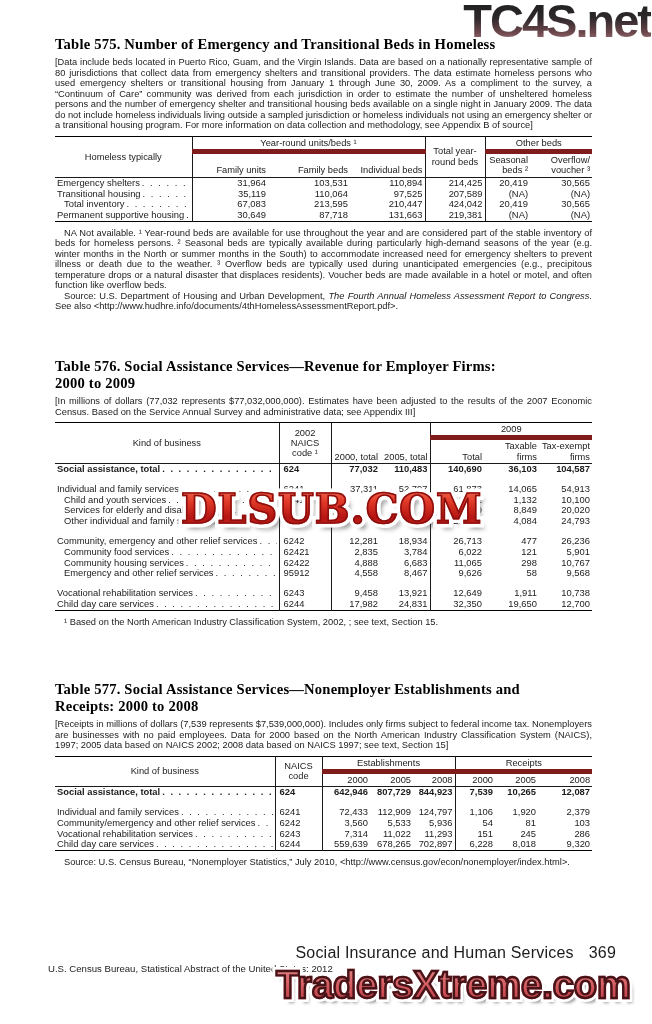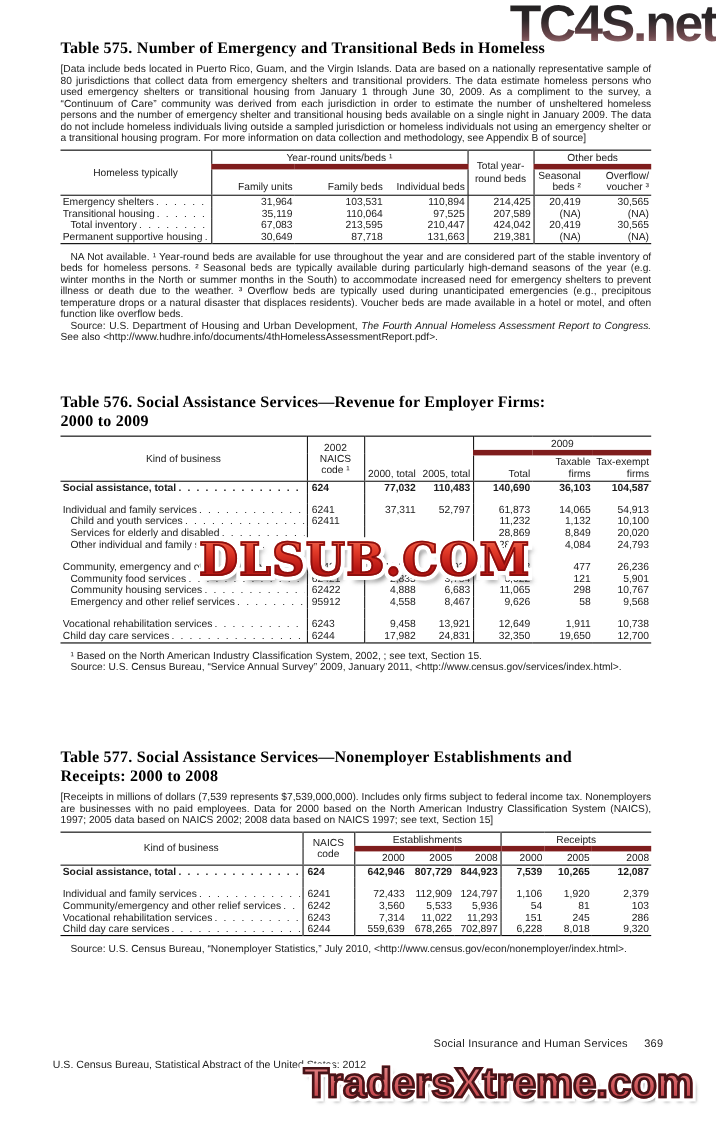--- a/index.html
+++ b/index.html
@@ -37,21 +37,21 @@
   .lead { display:flex; align-items:baseline; overflow:hidden; }
   .lead .lbl { white-space:nowrap; }
   .lead .ind { padding-left:7px; }
   .lead .dots { flex:1; overflow:hidden; white-space:nowrap; color:#1b1b1b; padding:0 2px 0 2px; }
   .lead .dots::before { content:". . . . . . . . . . . . . . . . . . . . . . . . . . . . . . . . . . . . . . . . . . . ."; letter-spacing:1.5px; }
   .fnblock { margin-top:6px; }
   p.fn { font-size:9.3px; line-height:10.5px; margin:0; text-indent:9px; text-align:justify; }
   p.fn i { font-style:italic; }
 
   
-  .footer-head { position:absolute; right:49px; top:944px; font-size:10px; color:#1c1c1c; letter-spacing:.2px; }
+  .footer-head { position:absolute; right:36px; top:944px; font-size:16px; color:#1c1c1c; letter-spacing:.2px; }
   .footer-head .pagenum { margin-left:15px; }
   .footer-src { position:absolute; left:48px; top:963px; font-size:9.6px; color:#1c1c1c; }
 
   
   .wm-tc4s {
     position:absolute; top:-6px; right:1px; margin:0;
     font-family:"Liberation Sans", sans-serif; font-weight:bold; font-size:47px;
     letter-spacing:-2px; line-height:1.15; white-space:nowrap;
     background:linear-gradient(180deg,#1e1e1e 8%,#2e282a 45%,#6d484d 72%,#a97f82 90%,#caabab 100%);
     -webkit-background-clip:text; background-clip:text; color:transparent;
@@ -177,20 +177,21 @@
     </table>
 
     <div class="fnblock">
       <p class="fn">NA Not available. ¹ Year-round beds are available for use throughout the year and are considered part of the stable inventory of beds for homeless persons. ² Seasonal beds are typically available during particularly high-demand seasons of the year (e.g. winter months in the North or summer months in the South) to accommodate increased need for emergency shelters to prevent illness or death due to the weather. ³ Overflow beds are typically used during unanticipated emergencies (e.g., precipitous temperature drops or a natural disaster that displaces residents). Voucher beds are made available in a hotel or motel, and often function like overflow beds.</p>
       <p class="fn"><span>Source: U.S. Department of Housing and Urban Development, </span><i>The Fourth Annual Homeless Assessment Report to Congress.</i><span> See also &lt;http://www.hudhre.info/documents/4thHomelessAssessmentReport.pdf&gt;.</span></p>
     </div>
   </section>
 
   <section class="block" style="top:358px">
     <h1 class="tbl-title"><span>Table 576. Social Assistance Services—Revenue for Employer Firms:</span><br><span>2000 to 2009</span></h1>
+    <p class="note">[In millions of dollars (77,032 represents $77,032,000,000). Estimates have been adjusted to the results of the 2007 Economic Census. Based on the Service Annual Survey and administrative data; see Appendix III]</p>
 
     <table class="data">
       <colgroup>
         <col style="width:224px">
           <col style="width:52px">
           <col style="width:49px">
           <col style="width:50px">
           <col style="width:54px">
           <col style="width:55px">
           <col style="width:53px">
@@ -389,21 +390,20 @@
           <td>24,831</td>
           <td class="vl">32,350</td>
           <td>19,650</td>
           <td>12,700</td>
         </tr>
       </tbody>
     </table>
 
     <div class="fnblock">
       <p class="fn">¹ Based on the North American Industry Classification System, 2002, ; see text, Section 15.</p>
-      <p class="fn">Source: U.S. Census Bureau, “Service Annual Survey” 2009, January 2011, &lt;http://www.census.gov/services/index.html&gt;.</p>
     </div>
   </section>
 
   <section class="block" style="top:681px">
     <h1 class="tbl-title"><span>Table 577. Social Assistance Services—Nonemployer Establishments and</span><br><span>Receipts: 2000 to 2008</span></h1>
     <p class="note">[Receipts in millions of dollars (7,539 represents $7,539,000,000). Includes only firms subject to federal income tax. Nonemployers are businesses with no paid employees. Data for 2000 based on the North American Industry Classification System (NAICS), 1997; 2005 data based on NAICS 2002; 2008 data based on NAICS 1997; see text, Section 15]</p>
 
     <table class="data">
       <colgroup>
         <col style="width:220px">

